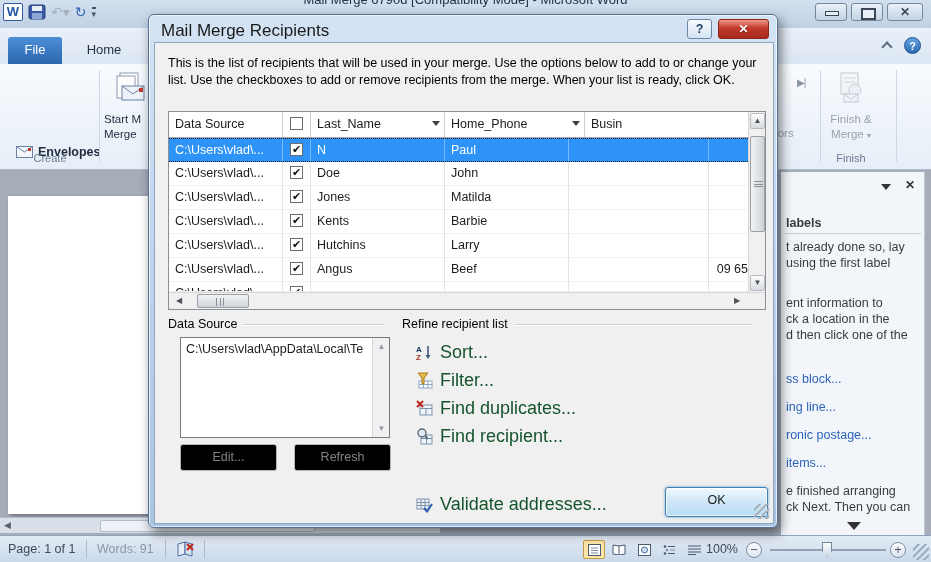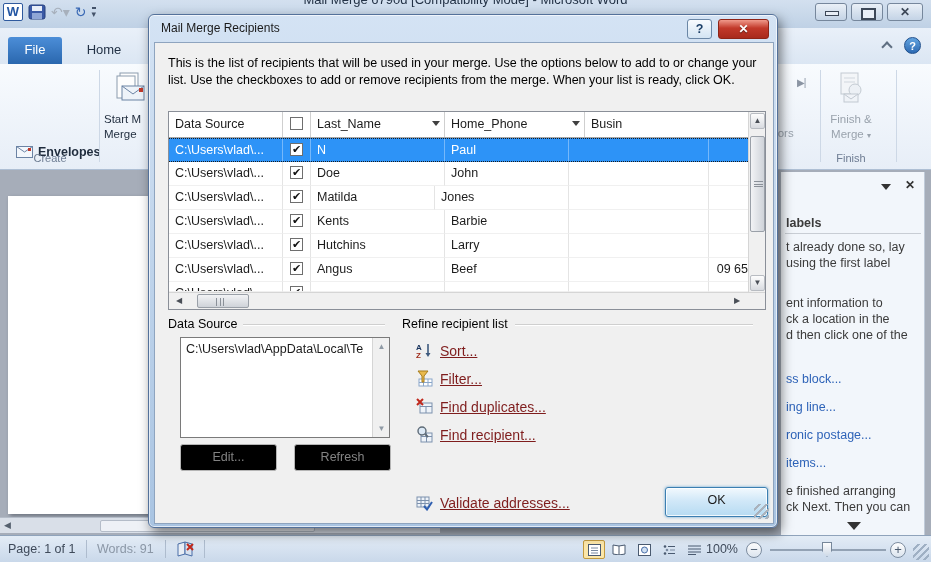--- a/index.html
+++ b/index.html
@@ -70,21 +70,21 @@
   .zoom-track { position:absolute; left:770px; top:13px; width:116px; height:2px; background:#93a2b4; }
   .zoom-thumb { position:absolute; left:822px; top:6px; width:10px; height:15px; background:linear-gradient(#fdfdfd,#cfdae7);
     border:1px solid #76879a; clip-path:polygon(0 0,100% 0,100% 60%,50% 100%,0 60%); }
   .resize-grip { position:absolute; right:2px; top:8px; width:16px; height:16px;
     background:repeating-linear-gradient(135deg, transparent 0 3px, #9fb0c4 3px 5px); }
 
   
   .dialog { position:absolute; left:148px; top:14px; width:630px; height:514px;
     background:linear-gradient(#d4e3f4,#a9c4e2); border:1px solid #54719a; border-radius:6px;
     box-shadow:3px 5px 12px rgba(0,0,0,.5), inset 0 0 0 1px rgba(255,255,255,.65); }
-  .dlg-title { position:absolute; left:12px; top:6px; font-size:12px; color:#1a1a1a; }
+  .dlg-title { position:absolute; left:12px; top:6px; font-size:17px; color:#1a1a1a; }
   .dlg-help { position:absolute; left:538px; top:4px; width:25px; height:20px; border:1px solid #6b87a6; border-radius:3px;
     background:linear-gradient(#f8fbfe,#d3e4f3); text-align:center; line-height:18px; font-weight:bold; color:#1a3e66; }
   .dlg-close { position:absolute; left:569px; top:4px; width:51px; height:20px; border:1px solid #8e2416; border-radius:3px;
     background:linear-gradient(#f09a8b,#c2392a 45%,#a82a1c); color:#fff; font-weight:bold; text-align:center; line-height:18px; font-size:12px; text-shadow:0 1px 1px rgba(0,0,0,.5); }
   .dlg-client { position:absolute; left:5px; top:27px; width:620px; height:482px; background:#f0f0f0; border:1px solid #8ea4bf; }
   .instr { position:absolute; left:13px; top:12px; width:600px; font-size:12.5px; line-height:1.33; color:#000; }
 
   
   .grid { position:absolute; left:13px; top:68px; width:598px; height:199px; background:#fff; border:1px solid #8a8f98; overflow:hidden; }
   .g-header { position:absolute; left:0; top:0; width:579px; height:26px; background:#fff; border-bottom:1px solid #a5a5a5; display:flex; }
@@ -115,21 +115,21 @@
   
   .grp-head { position:absolute; font-size:12.5px; color:#000; white-space:nowrap; }
   .grp-rule { position:absolute; height:2px; border-top:1px solid #cfcfcf; border-bottom:1px solid #fff; }
   .listbox { position:absolute; left:25px; top:294px; width:210px; height:101px; background:#fff; border:1px solid #7a7a7a; overflow:hidden; }
   .lb-text { position:absolute; left:5px; top:4px; font-size:12.5px; white-space:nowrap; }
   .lb-scroll { position:absolute; right:0; top:0; width:17px; height:99px; background:#f0f0f0; border-left:1px solid #d5d5d5; }
   .lb-arr { position:absolute; left:0; width:17px; text-align:center; font-size:8px; color:#8f9aa5; }
   .dlg-btn { position:absolute; width:97px; height:27px; background:#000000; border:1px solid #b5b5b5; border-radius:3px;
     text-align:center; line-height:25px; font-size:12.5px; color:#838383; }
   .refine-link { position:absolute; display:flex; align-items:center; gap:7px; }
-  .refine-link a { font-size:14px; color:#7f1d1d; text-decoration:underline; }
+  .refine-link a { font-size:18px; color:#14532d; }
   .ok-btn { position:absolute; left:510px; top:444px; width:103px; height:30px; border:1px solid #3c7fb1; border-radius:3px;
     background:linear-gradient(#f2f9fe,#d1e8f8 45%,#b6dbf2); box-shadow:inset 0 0 0 1px rgba(255,255,255,.8), 0 0 3px rgba(61,142,201,.8);
     text-align:center; line-height:25px; font-size:12.5px; color:#1a1a1a; }
   .dlg-grip { position:absolute; right:4px; bottom:4px; width:15px; height:15px;
     background:repeating-linear-gradient(135deg, transparent 0 3px, #aab2bc 3px 5px); }
 </style>
 </head>
 <body>
 
 <div class="screen">
@@ -336,22 +336,22 @@
             <div class="g-cell cw2">Doe</div>
             <div class="g-cell cw3">John</div>
             <div class="g-cell cw4"></div>
             <div class="g-cell cw5" style="border-right:none;"></div>
           </div>
           <div class="g-row">
             <div class="g-cell cw0">C:\Users\vlad\...</div>
             <div class="g-cell cw1">
                 <div class="chkbox">✔</div>
               </div>
+            <div class="g-cell cw2">Jones</div>
             <div class="g-cell cw3">Matilda</div>
-            <div class="g-cell cw2">Jones</div>
             <div class="g-cell cw4"></div>
             <div class="g-cell cw5" style="border-right:none;"></div>
           </div>
           <div class="g-row">
             <div class="g-cell cw0">C:\Users\vlad\...</div>
             <div class="g-cell cw1">
                 <div class="chkbox">✔</div>
               </div>
             <div class="g-cell cw2">Kents</div>
             <div class="g-cell cw3">Barbie</div>

